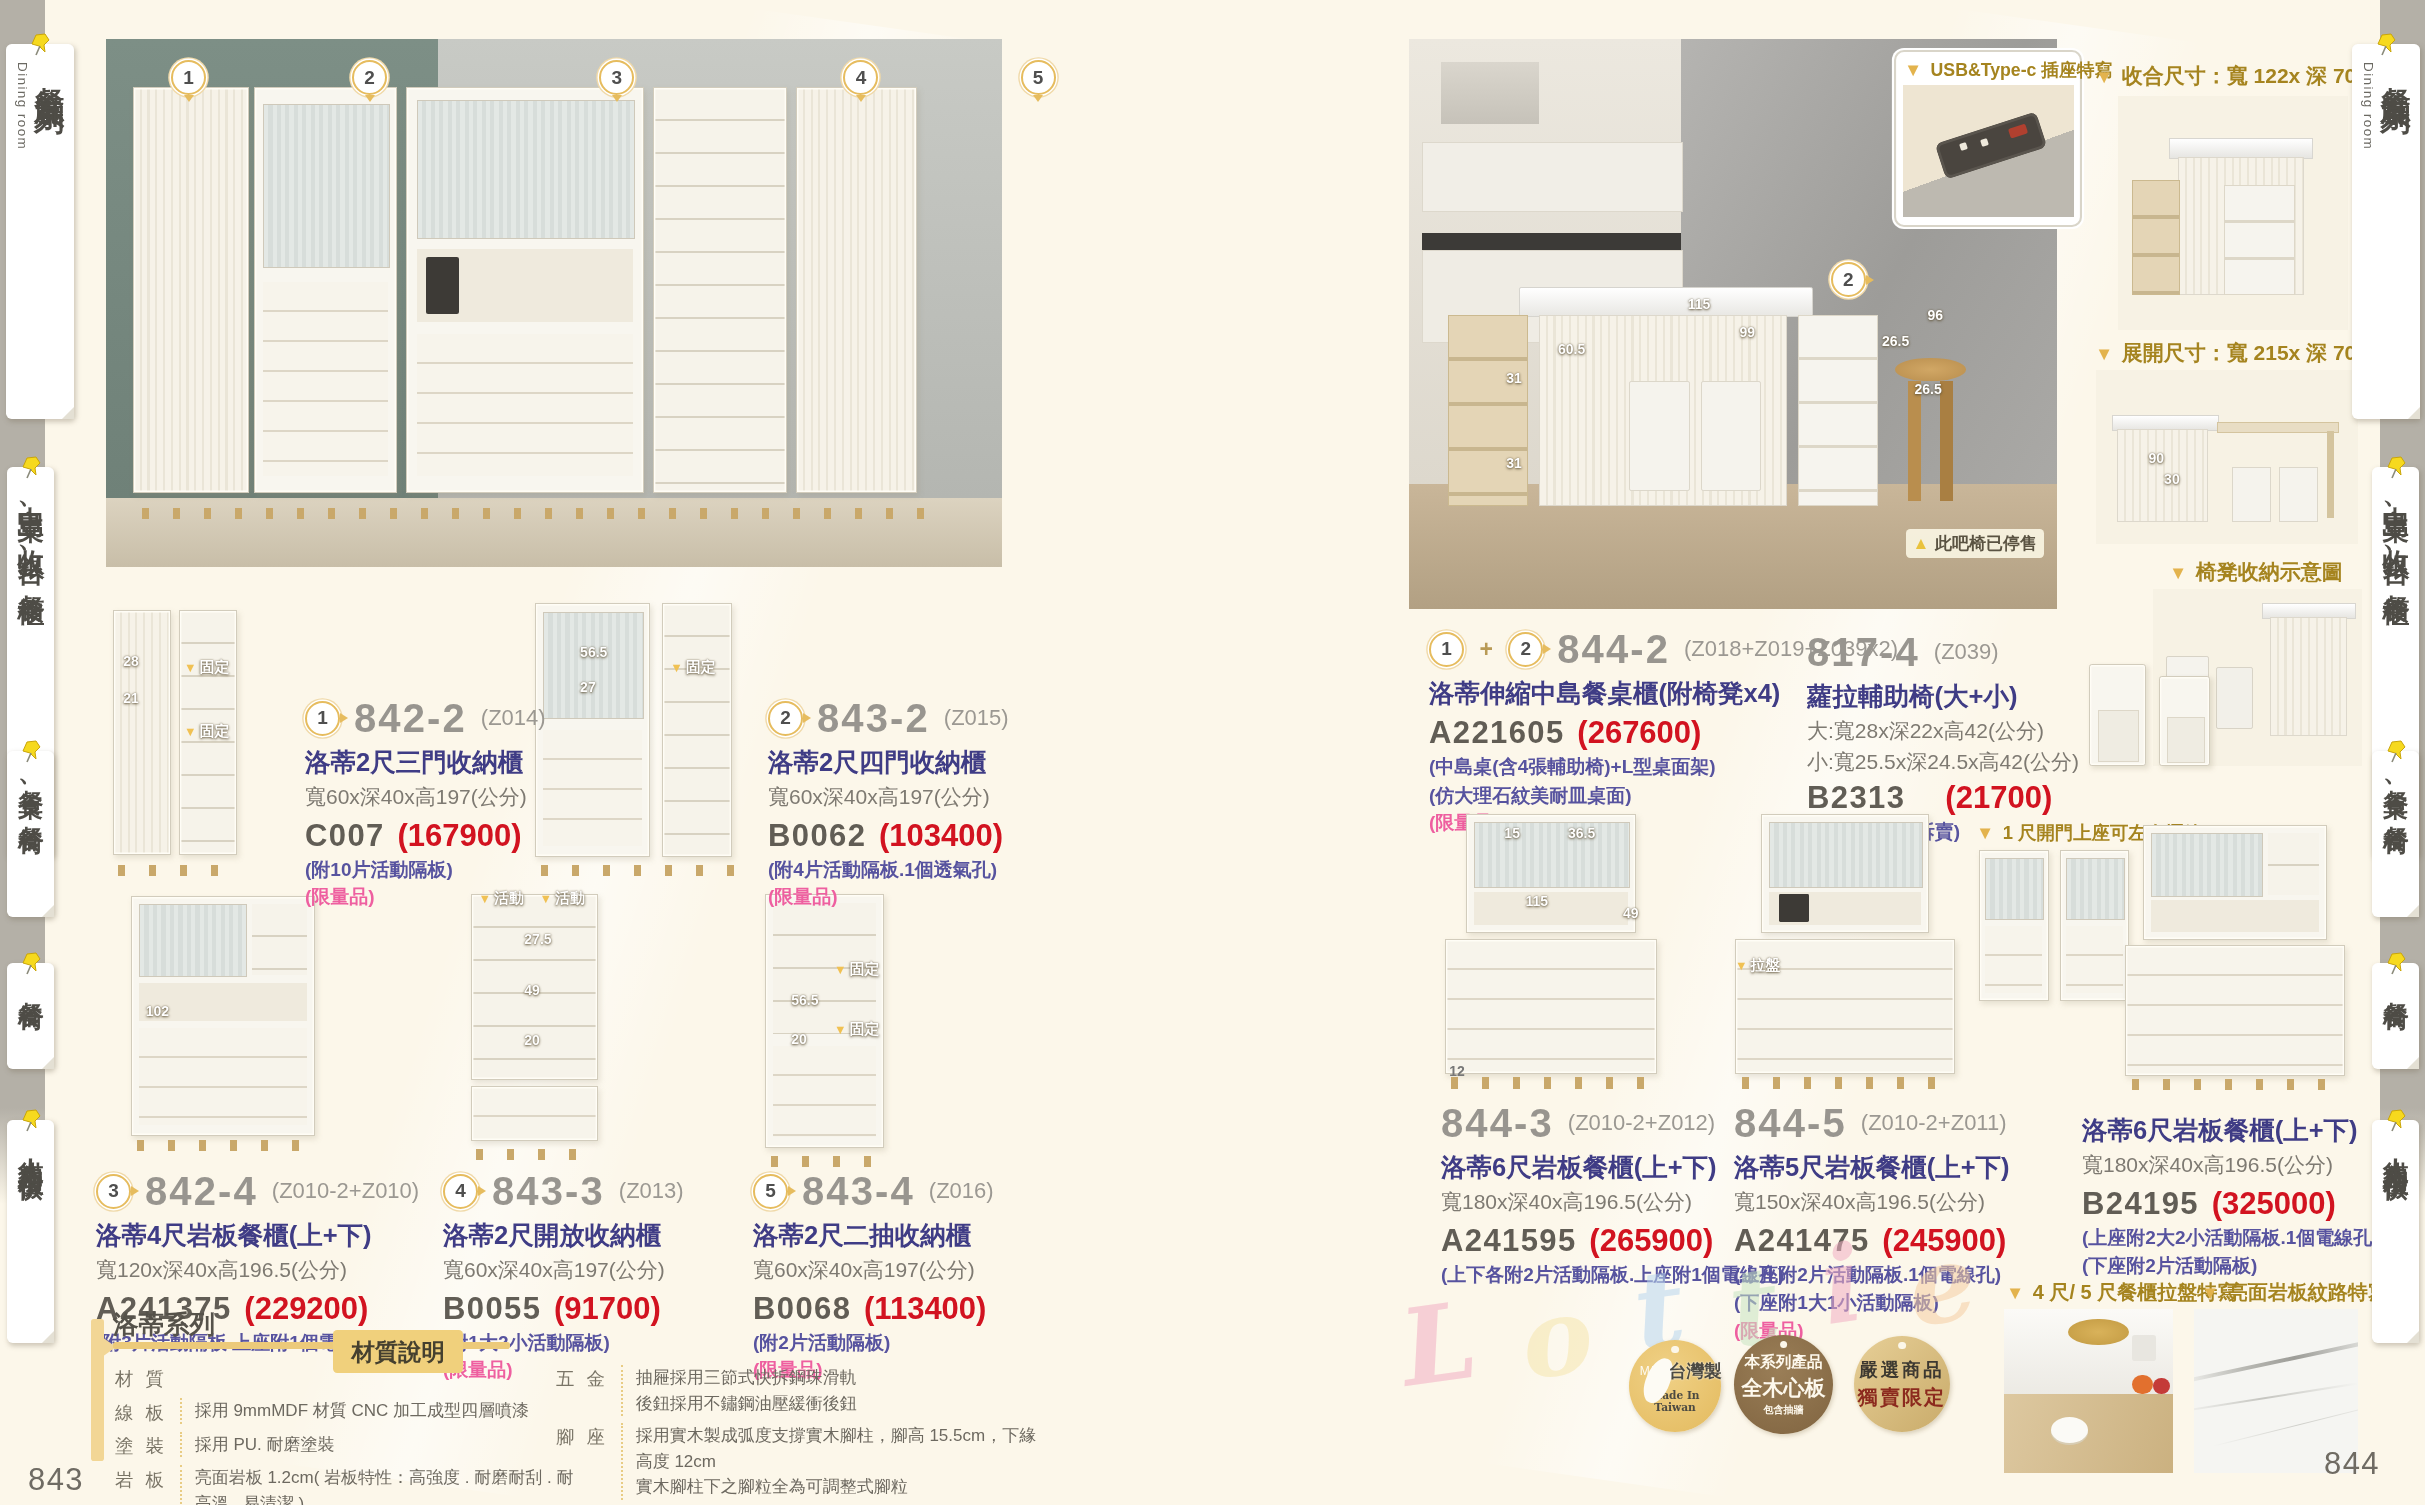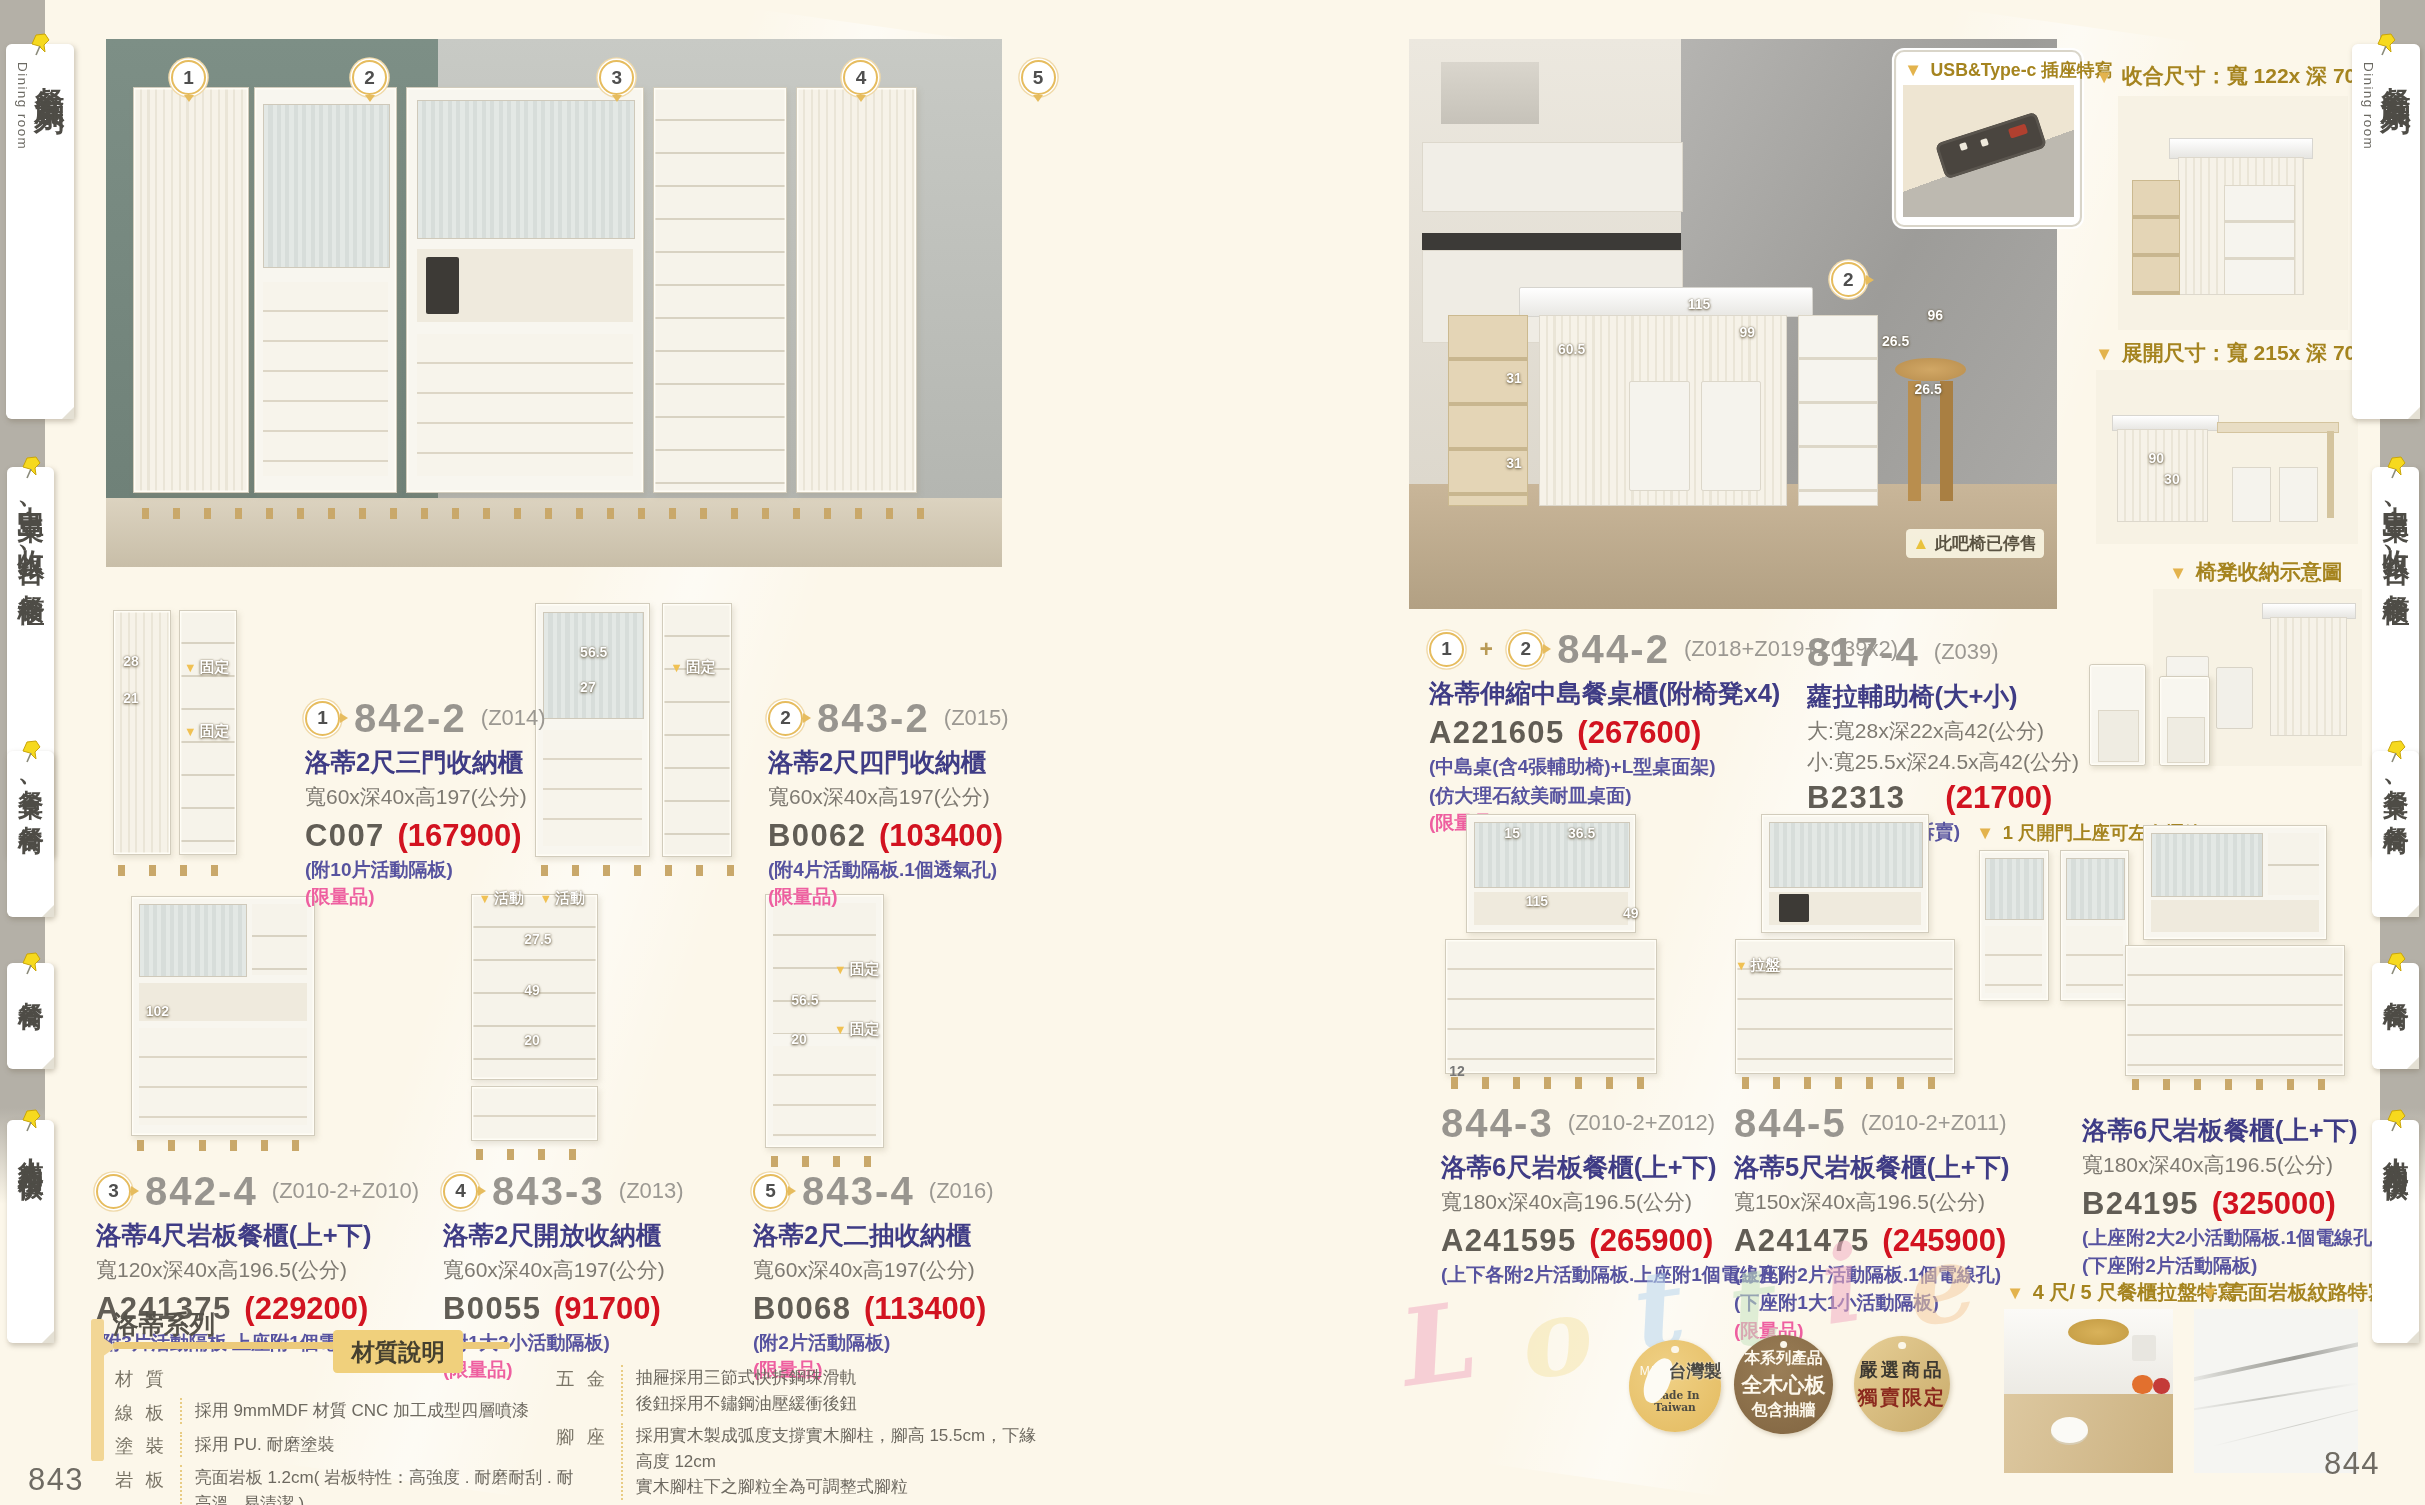--- a/index.html
+++ b/index.html
@@ -583,21 +583,21 @@
       <span style="font-size:12px;color:#fdfbf4;letter-spacing:1.4px;">MIT</span>
       <span style="font-size:17.7px;font-weight:800;color:#4c4a42;text-shadow:0 0 2.1px #fff;">台灣製</span>
     </div>
     <span style="font-family:'DejaVu Serif','Liberation Serif',serif;font-size:10.6px;font-weight:700;color:#4c4a42;margin-top:5.7px;">Made In Taiwan</span>
   </div>
 
   <div class="cbadge" style="left:1734px;top:1335px;width:99px;height:99px;background:radial-gradient(circle at 45% 35%,#9a7e57,#806440);">
     <span class="hole"></span>
     <span style="font-size:15.6px;font-weight:700;color:#fdf8ec;">本系列產品</span>
     <span style="font-size:21px;font-weight:800;color:#fdf8ec;margin:1.4px 0;">全木心板</span>
-    <span style="font-size:16px;font-weight:700;color:#fdf8ec;">包含抽牆</span>
+    <span style="font-size:10px;font-weight:700;color:#fdf8ec;">包含抽牆</span>
   </div>
 
   <div class="cbadge" style="left:1854px;top:1336px;width:96px;height:96px;background:linear-gradient(135deg,#e7cf97,#c9ab6a);">
     <span class="hole"></span>
     <span style="font-size:18.4px;font-weight:800;color:#3c3830;letter-spacing:2.8px;">嚴選商品</span>
     <span style="font-size:20px;font-weight:800;color:#8c2a1e;letter-spacing:2.1px;margin-top:2.8px;">獨賣限定</span>
   </div>
 
   
   <div class="goldlabel" style="left:2006px;top:1279px;font-size:20px;"><span>4 尺/ 5 尺餐櫃拉盤特寫</span></div>

